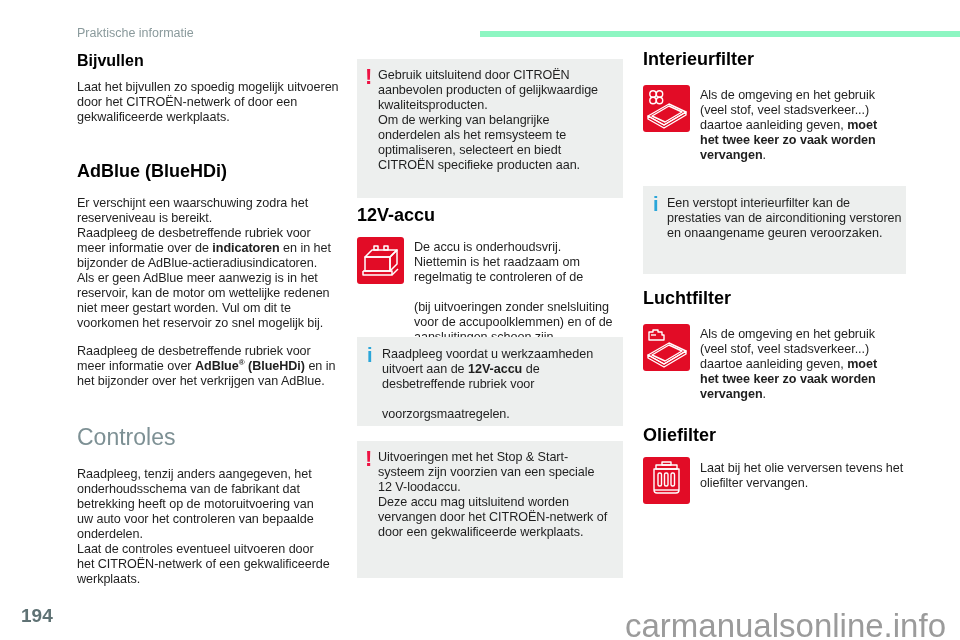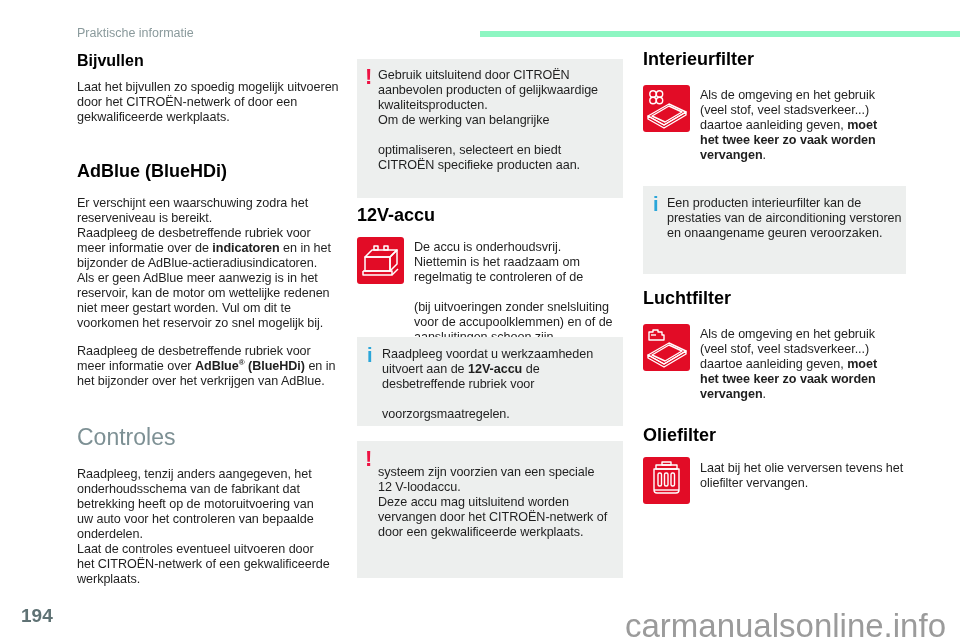--- a/index.html
+++ b/index.html
@@ -54,21 +54,21 @@
 <div class="abs body-text" style="left:77px;top:196px;"><span>Er verschijnt een waarschuwing zodra het</span><br><span>reserveniveau is bereikt.</span><br><span>Raadpleeg de desbetreffende rubriek voor</span><br><span>meer informatie over de </span><b>indicatoren</b><span> en in het</span><br><span>bijzonder de AdBlue-actieradiusindicatoren.</span><br><span>Als er geen AdBlue meer aanwezig is in het</span><br><span>reservoir, kan de motor om wettelijke redenen</span><br><span>niet meer gestart worden. Vul om dit te</span><br><span>voorkomen het reservoir zo snel mogelijk bij.</span></div>
 <div class="abs body-text" style="left:77px;top:344px;"><span>Raadpleeg de desbetreffende rubriek voor</span><br><span>meer informatie over </span><b>AdBlue</b><b><sup>®</sup></b><b> (BlueHDi)</b><span> en in</span><br><span>het bijzonder over het verkrijgen van AdBlue.</span></div>
 
 <div class="abs h1-gray" style="left:77px;top:424px;">Controles</div>
 <div class="abs body-text" style="left:77px;top:467px;"><span>Raadpleeg, tenzij anders aangegeven, het</span><br><span>onderhoudsschema van de fabrikant dat</span><br><span>betrekking heeft op de motoruitvoering van</span><br><span>uw auto voor het controleren van bepaalde</span><br><span>onderdelen.</span><br><span>Laat de controles eventueel uitvoeren door</span><br><span>het CITROËN-netwerk of een gekwalificeerde</span><br><span>werkplaats.</span></div>
 
 <div class="abs page-number" style="left:21px;top:605px;">194</div>
 
 <div class="abs gray-box" style="left:357px;top:59px;width:266px;height:139px;">
   <span class="abs warn-glyph" style="left:8px;top:8px;">!</span>
-  <div class="abs body-text" style="left:21px;top:9px;"><span>Gebruik uitsluitend door CITROËN</span><br><span>aanbevolen producten of gelijkwaardige</span><br><span>kwaliteitsproducten.</span><br><span>Om de werking van belangrijke</span><br><br><span>optimaliseren, selecteert en biedt</span><br><span>CITROËN specifieke producten aan.</span></div>
+  <div class="abs body-text" style="left:21px;top:9px;"><span>Gebruik uitsluitend door CITROËN</span><br><span>aanbevolen producten of gelijkwaardige</span><br><span>kwaliteitsproducten.</span><br><span>Om de werking van belangrijke</span><br><span>onderdelen als het remsysteem te</span><br><span>optimaliseren, selecteert en biedt</span><br><span>CITROËN specifieke producten aan.</span></div>
 </div>
 
 <div class="abs h2" style="left:357px;top:205px;">12V-accu</div>
 
 <div class="abs red-icon" style="left:357px;top:237px;">
   <svg width="47" height="47" viewBox="0 0 47 47" fill="none" stroke="#ffffff" stroke-width="1.5" stroke-linejoin="round">
     <rect x="8" y="20" width="25" height="14"></rect>
     <polygon points="8,20 15,13 40,13 33,20"></polygon>
     <polygon points="33,20 40,13 40,27 33,34"></polygon>
     <rect x="17" y="9" width="4" height="4"></rect>
@@ -79,41 +79,41 @@
 </div>
 <div class="abs body-text" style="left:414px;top:240px;"><span>De accu is onderhoudsvrij.</span><br><span>Niettemin is het raadzaam om</span><br><span>regelmatig te controleren of de</span><br><br><span>(bij uitvoeringen zonder snelsluiting</span><br><span>voor de accupoolklemmen) en of de</span><br><span>aansluitingen schoon zijn.</span></div>
 
 <div class="abs gray-box" style="left:357px;top:337px;width:266px;height:89px;">
   <span class="abs info-glyph" style="left:10px;top:9px;">i</span>
   <div class="abs body-text" style="left:25px;top:10px;"><span>Raadpleeg voordat u werkzaamheden</span><br><span>uitvoert aan de  </span><b>12V-accu</b><span> de</span><br><span>desbetreffende rubriek voor</span><br><br><span>voorzorgsmaatregelen.</span></div>
 </div>
 
 <div class="abs gray-box" style="left:357px;top:441px;width:266px;height:137px;">
   <span class="abs warn-glyph" style="left:8px;top:8px;">!</span>
-  <div class="abs body-text" style="left:21px;top:9px;"><br><span>systeem zijn voorzien van een speciale</span><br><span>12 V-loodaccu.</span><br><span>Deze accu mag uitsluitend worden</span><br><span>vervangen door het CITROËN-netwerk of</span><br><span>door een gekwalificeerde werkplaats.</span></div>
+  <div class="abs body-text" style="left:21px;top:9px;"><span>Uitvoeringen met het Stop &amp; Start-</span><br><span>systeem zijn voorzien van een speciale</span><br><span>12 V-loodaccu.</span><br><span>Deze accu mag uitsluitend worden</span><br><span>vervangen door het CITROËN-netwerk of</span><br><span>door een gekwalificeerde werkplaats.</span></div>
 </div>
 
 <div class="abs h2" style="left:643px;top:49px;">Interieurfilter</div>
 
 <div class="abs red-icon" style="left:643px;top:85px;">
   <svg width="47" height="47" viewBox="0 0 47 47" fill="none" stroke="#ffffff" stroke-width="1.4" stroke-linejoin="round">
     <circle cx="10" cy="9" r="3.2"></circle>
     <circle cx="16.5" cy="9" r="3.2"></circle>
     <circle cx="10" cy="15.5" r="3.2"></circle>
     <circle cx="16.5" cy="15.5" r="3.2"></circle>
     <polygon points="5,31 26,19 43,27 21,40"></polygon>
     <polygon points="5,31 5,34 21,43 43,30 43,27 21,40"></polygon>
     <polygon points="9,31 26,21 39,27 22,37"></polygon>
   </svg>
 </div>
 <div class="abs body-text" style="left:700px;top:88px;"><span>Als de omgeving en het gebruik</span><br><span>(veel stof, veel stadsverkeer...)</span><br><span>daartoe aanleiding geven, </span><b>moet</b><br><b>het twee keer zo vaak worden</b><br><b>vervangen</b><span>.</span></div>
 
 <div class="abs gray-box" style="left:643px;top:186px;width:263px;height:88px;">
   <span class="abs info-glyph" style="left:10px;top:9px;">i</span>
-  <div class="abs body-text" style="left:24px;top:10px;"><span>Een producten interieurfilter kan de</span><br><span>prestaties van de airconditioning verstoren</span><br><span>en onaangename geuren veroorzaken.</span></div>
+  <div class="abs body-text" style="left:24px;top:10px;"><span>Een verstopt interieurfilter kan de</span><br><span>prestaties van de airconditioning verstoren</span><br><span>en onaangename geuren veroorzaken.</span></div>
 </div>
 
 <div class="abs h2" style="left:643px;top:288px;">Luchtfilter</div>
 
 <div class="abs red-icon" style="left:643px;top:324px;">
   <svg width="47" height="47" viewBox="0 0 47 47" fill="none" stroke="#ffffff" stroke-width="1.4" stroke-linejoin="round">
     <path d="M6 8 h4 v-2 h5 v2 h4 v3 h2 v5 h-15 z"></path>
     <line x1="8" y1="11" x2="13" y2="11"></line>
     <polygon points="5,31 26,19 43,27 21,40"></polygon>
     <polygon points="5,31 5,34 21,43 43,30 43,27 21,40"></polygon>

